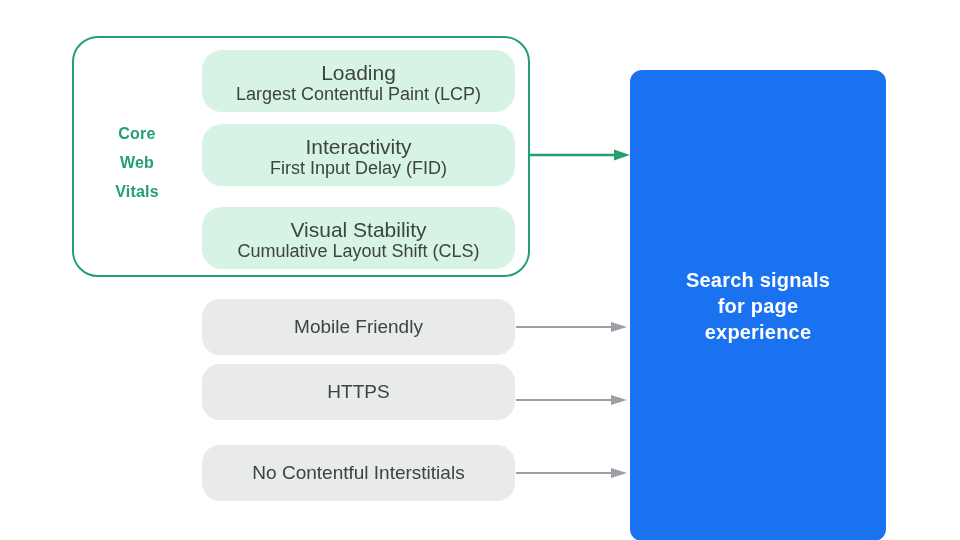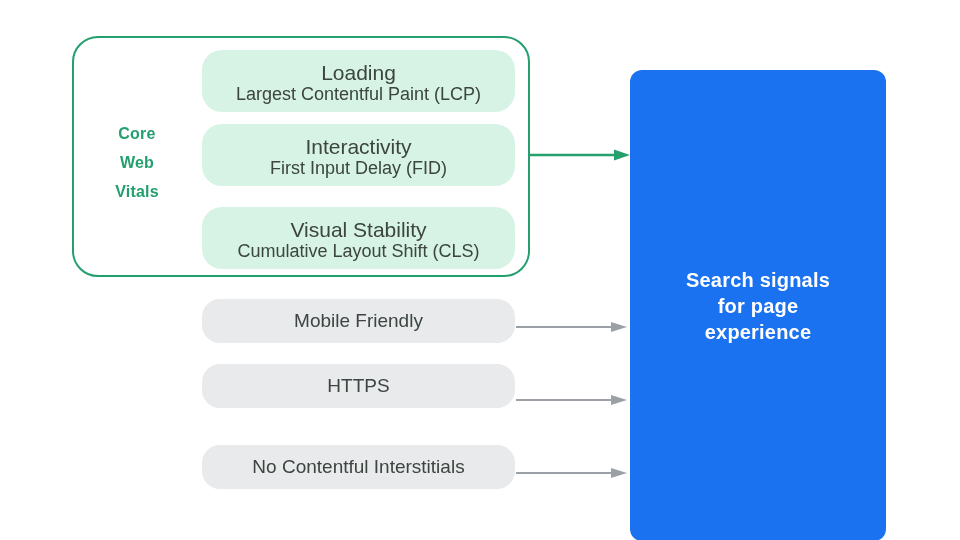--- a/index.html
+++ b/index.html
@@ -50,21 +50,21 @@
     align-items: center;
     justify-content: center;
     text-align: center;
   }
   .pill.green {
     height: 62px;
     background: var(--green_fill);
     border-radius: 20px;
   }
   .pill.gray {
-    height: 44px;
+    height: 56px;
     background: var(--gray_fill);
     border-radius: 18px;
   }
   .pill-title {
     font-size: 21px;
     font-weight: 500;
     color: var(--dark_text);
     line-height: 25px;
   }
   .pill-subtitle {

